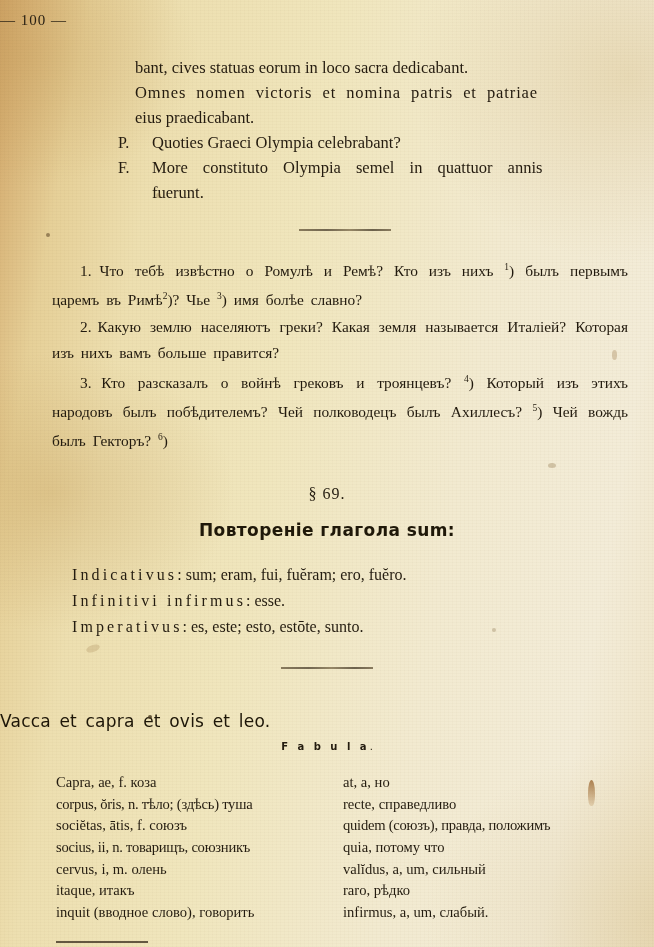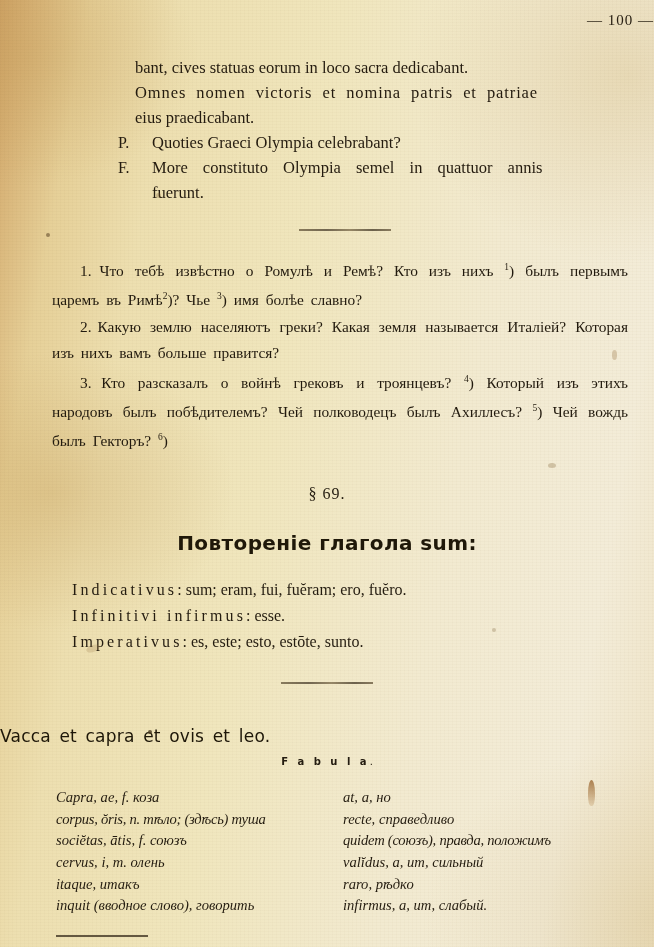--- a/index.html
+++ b/index.html
@@ -30,21 +30,21 @@
     pointer-events: none;
     background-image:
       repeating-linear-gradient(0deg, rgba(120,92,44,0.030) 0px, rgba(120,92,44,0.030) 1px, rgba(255,255,255,0) 1px, rgba(255,255,255,0) 3px),
       repeating-linear-gradient(90deg, rgba(120,92,44,0.022) 0px, rgba(120,92,44,0.022) 1px, rgba(255,255,255,0) 1px, rgba(255,255,255,0) 4px);
     mix-blend-mode: multiply;
     opacity: 0.75;
   }
   .layer { position: relative; z-index: 2; }
 
   .folio {
-    text-align: right;
+    text-align: left;
     font-size: 15px;
     letter-spacing: 1px;
     padding-top: 12px;
     color: #2a2114;
   }
 
   
   .latin-block {
     margin: 26px 0 0 0;
     padding: 0 58px 0 118px;
@@ -91,22 +91,22 @@
 
   
   .sec-num {
     text-align: center;
     font-size: 16px;
     margin-top: 32px;
     letter-spacing: 1px;
   }
   .sec-title {
     text-align: center;
-    margin-top: 28px;
-    font-size: 20px;
+    margin-top: 17px;
+    font-size: 17px;
     font-weight: bold;
     font-family: "DejaVu Sans", "Liberation Sans", sans-serif;
     letter-spacing: 0.4px;
     color: #1f1809;
   }
   .conj {
     margin: 22px 0 5px 0;
     padding-left: 72px;
     font-size: 16px;
     line-height: 26px;
@@ -149,21 +149,21 @@
   }
   .fable-sub .dot { letter-spacing: 0; font-weight: normal; }
 
   
   .vocab {
     margin-top: 20px;
     padding: 0 14px 0 56px;
     font-size: 14.6px;
     line-height: 21.6px;
   }
-  .vocab-row { display: flex; font-style: italic; }
+  .vocab-row { display: flex; }
   .vcol-l { width: 287px; flex: 0 0 287px; white-space: nowrap; }
   .vcol-r { flex: 1 1 auto; white-space: nowrap; }
   .tight { letter-spacing: -0.25px; }
 
   
   .fn-rule {
     margin: 18px 0 0 56px;
     width: 92px;
     height: 2px;
     background: #4b3f2b;
@@ -277,20 +277,24 @@
       </div>
       <div class="vocab-row">
         <span class="vcol-l tight">corpus, ŏris, n. тѣло; (здѣсь) туша</span>
         <span class="vcol-r">recte, справедливо</span>
       </div>
       <div class="vocab-row">
         <span class="vcol-l">sociĕtas, ātis, f. союзъ</span>
         <span class="vcol-r tight">quidem (союзъ), правда, положимъ</span>
       </div>
       <div class="vocab-row">
+        <span class="vcol-l tight">socius, ii, n. товарищъ, союзникъ</span>
+        <span class="vcol-r">quia, потому что</span>
+      </div>
+      <div class="vocab-row">
         <span class="vcol-l">cervus, i, m. олень</span>
         <span class="vcol-r">valĭdus, a, um, сильный</span>
       </div>
       <div class="vocab-row">
         <span class="vcol-l">itaque, итакъ</span>
         <span class="vcol-r">raro, рѣдко</span>
       </div>
       <div class="vocab-row">
         <span class="vcol-l">inquit (вводное слово), говорить</span>
         <span class="vcol-r">infirmus, a, um, слабый.</span>

